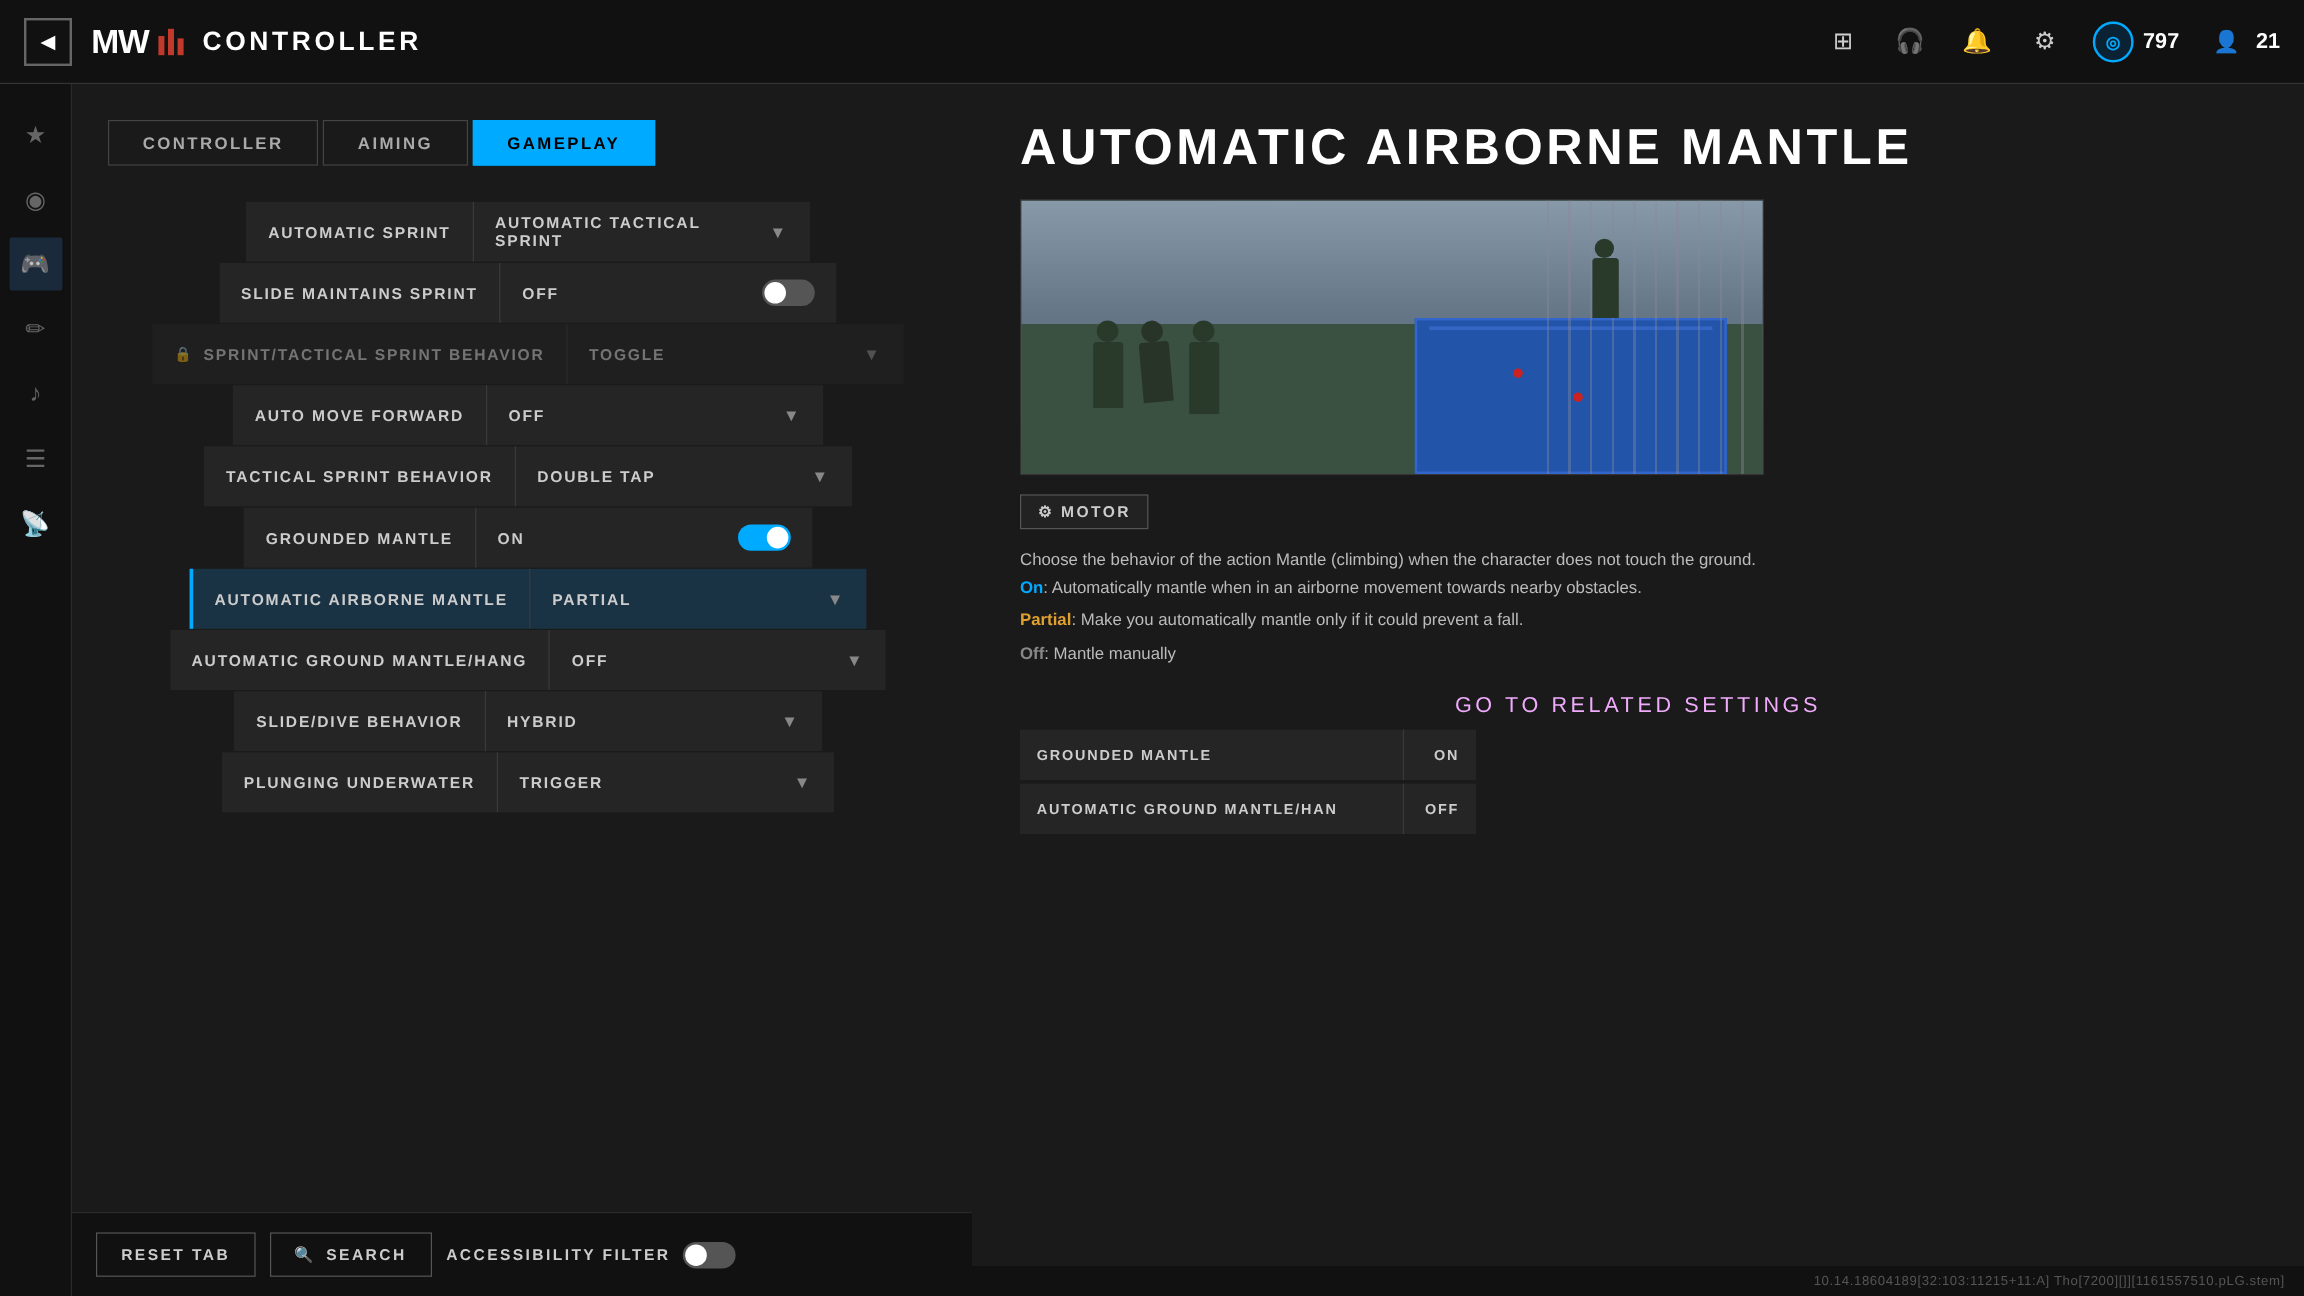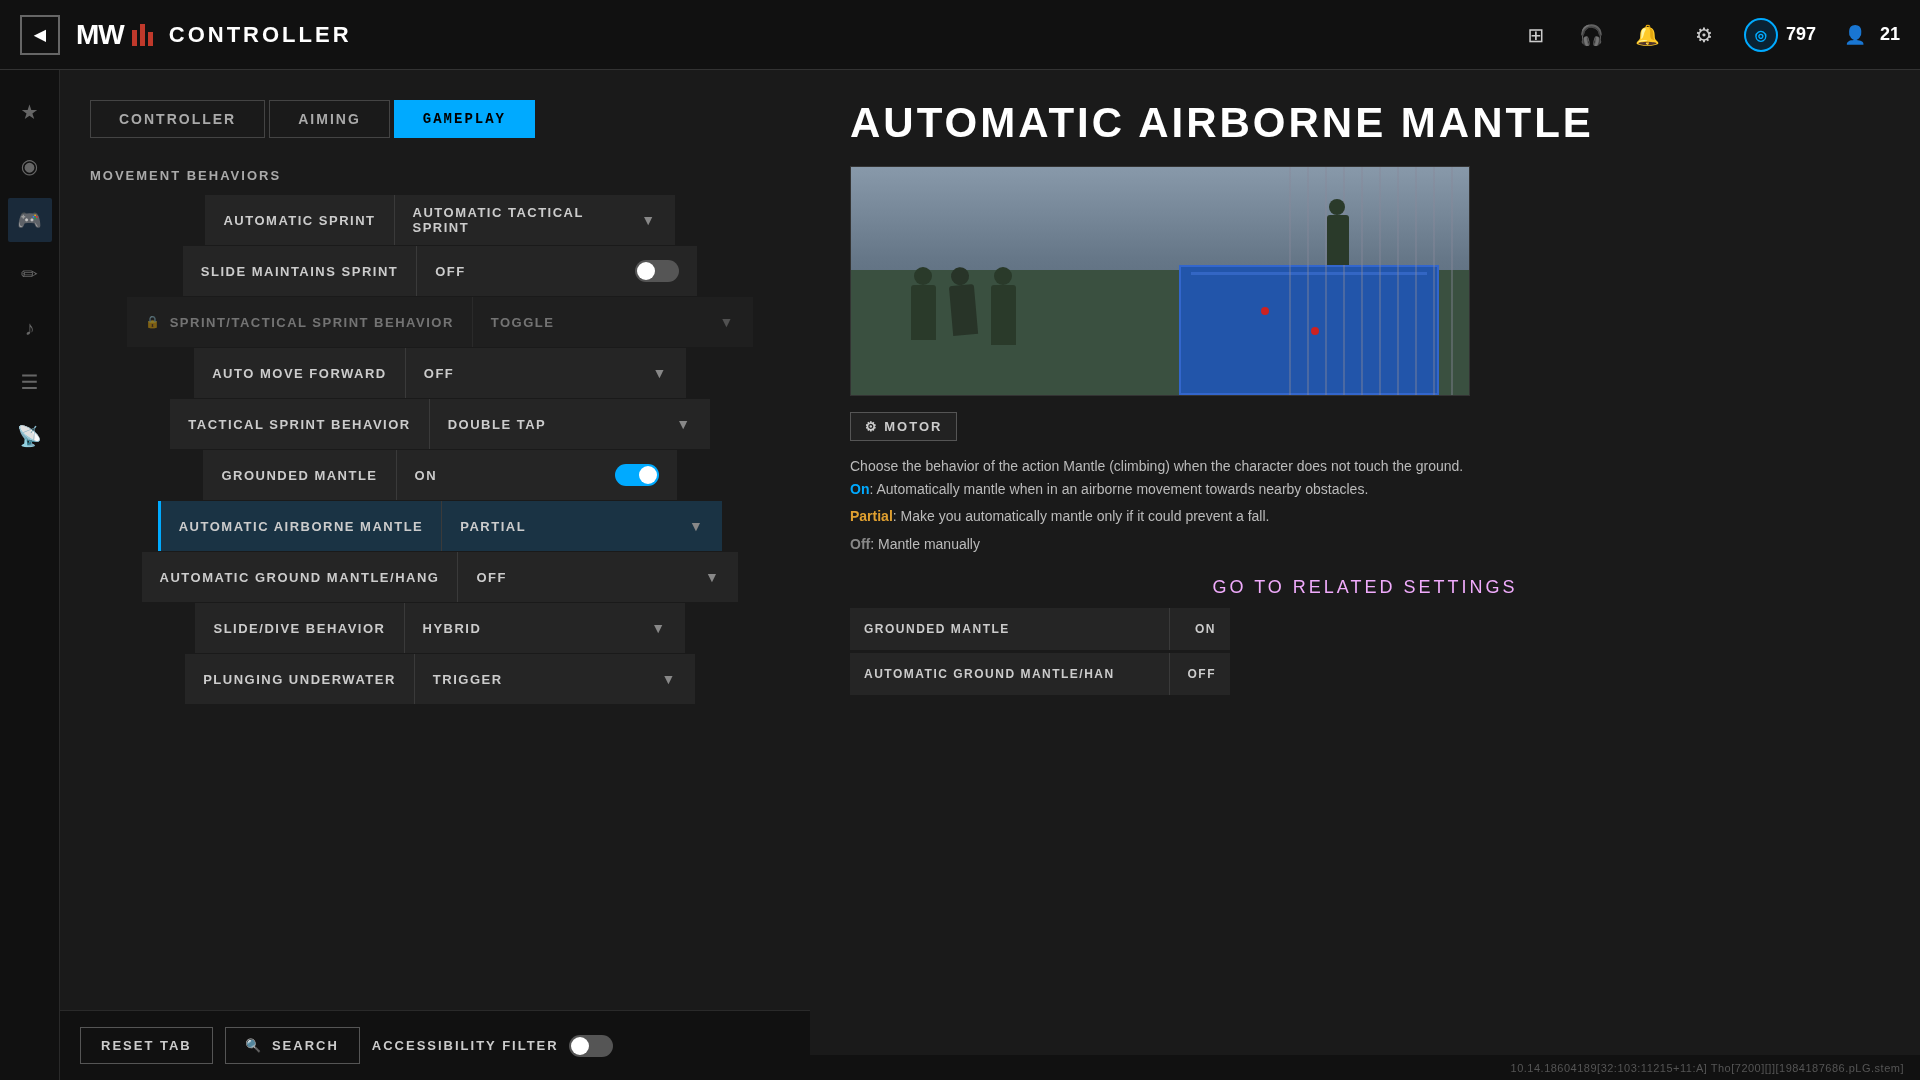--- a/index.html
+++ b/index.html
@@ -182,21 +182,20 @@
       text-transform: uppercase;
       cursor: pointer;
       border: 1px solid #444;
       background: transparent;
       color: #aaa;
     }
     .tab.active {
       background: #00aaff;
       border-color: #00aaff;
       color: #000;
-      font-family: Liberation Mono, monospace;
     }
 
     
     .section-label {
       font-size: 13px;
       letter-spacing: 2px;
       color: #aaa;
       text-transform: uppercase;
       margin-bottom: 12px;
       font-weight: 700;
@@ -514,21 +513,20 @@
 <div class="main-content">
 
   <div class="settings-panel">
 
     <div class="tab-bar">
       <div class="tab">CONTROLLER</div>
       <div class="tab">AIMING</div>
       <div class="tab active">GAMEPLAY</div>
     </div>
 
-    <div class="section-label">MOVEMENT BEHAVIORS</div>
 
     <div class="settings-list">
 
       <div class="setting-row">
         <div class="setting-name">
           <span>AUTOMATIC SPRINT</span>
         </div>
         <div class="setting-divider"></div>
         <div class="setting-value">
           <span>AUTOMATIC TACTICAL SPRINT</span>
@@ -712,14 +710,14 @@
     <span>🔍</span>
     <span>SEARCH</span>
   </button>
   <div class="accessibility-toggle">
     <span>ACCESSIBILITY FILTER</span>
     <div class="toggle-switch"></div>
   </div>
 </div>
 
 <div class="status-bar">
-  <span class="status-text">10.14.18604189[32:103:11215+11:A] Tho[7200][]][1984187686.pLG.stem]</span>
+  <span class="status-text">10.14.18604189[32:103:11215+11:A] Tho[7200][]][1161557510.pLG.stem]</span>
 </div>
 
 </body></html>

